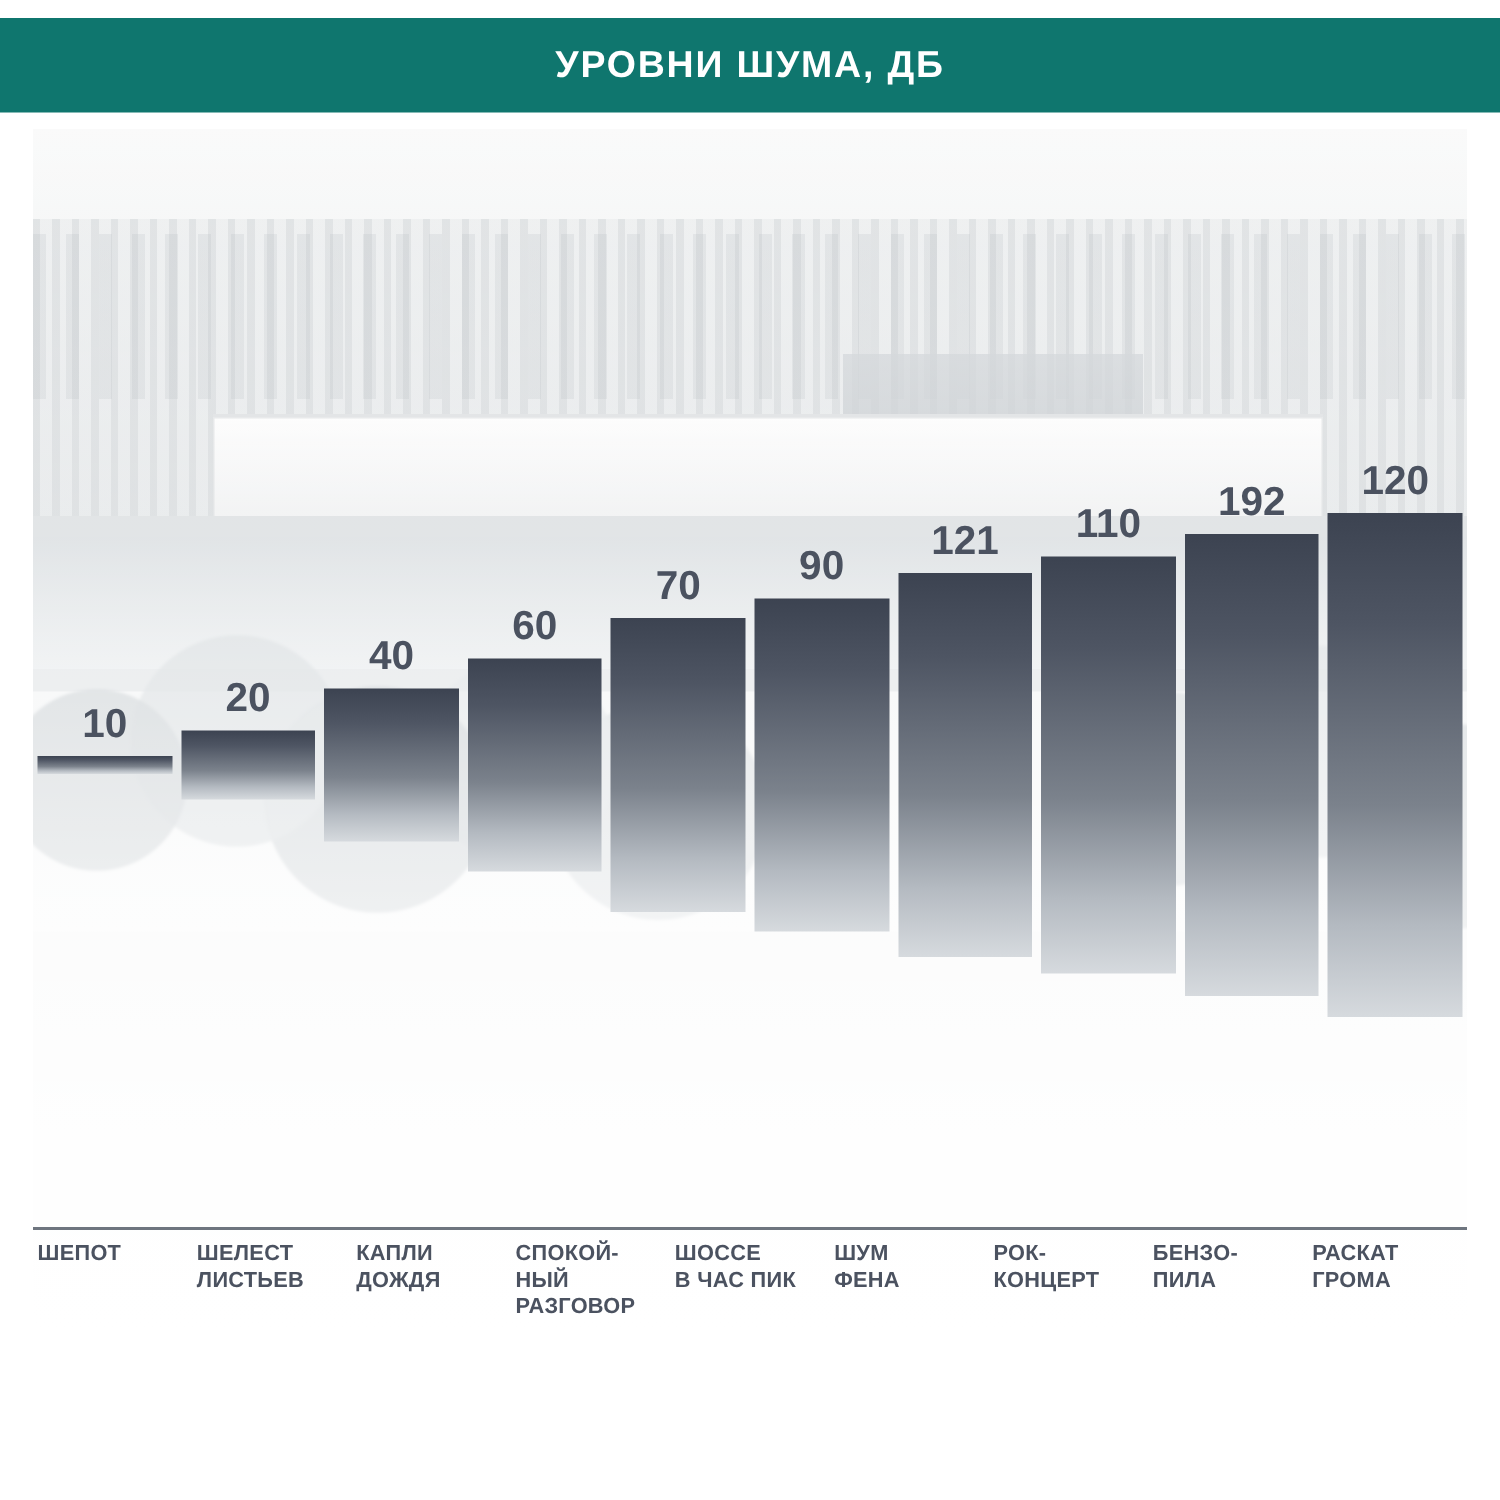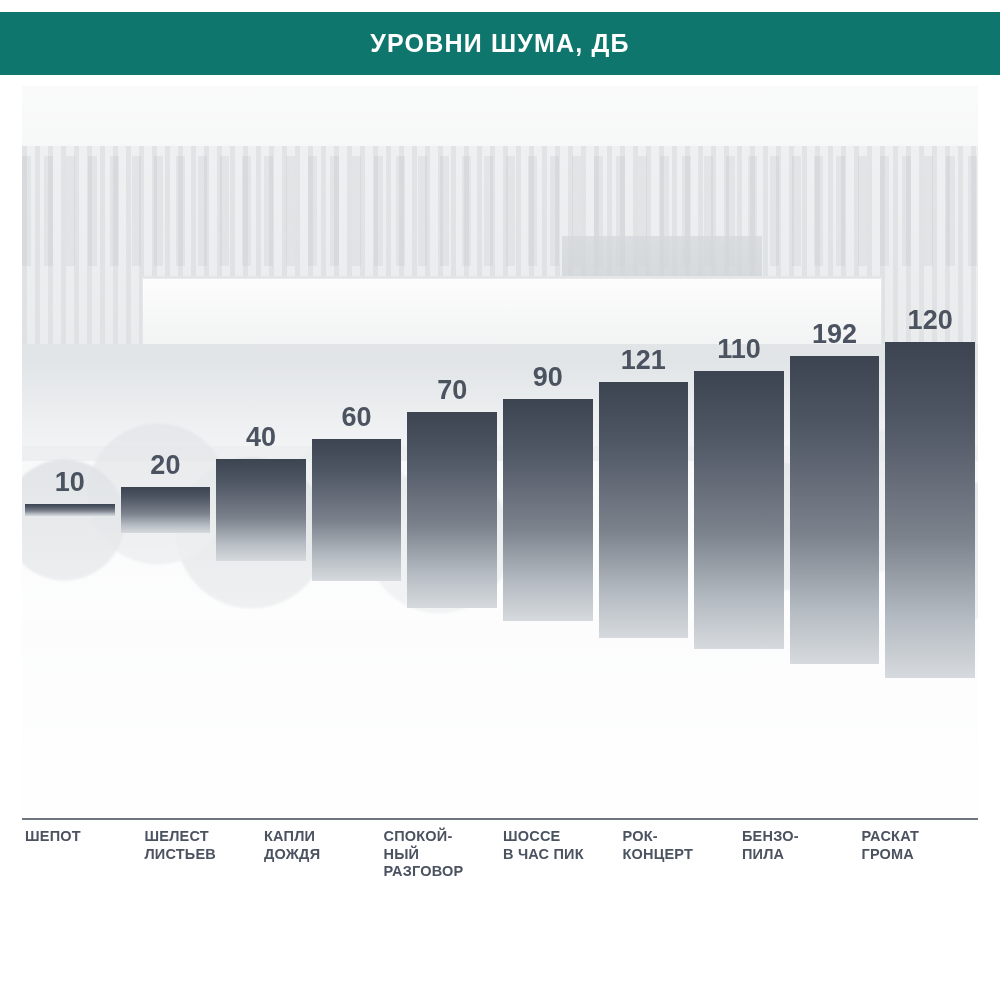--- a/index.html
+++ b/index.html
@@ -324,20 +324,24 @@
           <div class="label-slot">
             <div>Спокой-</div>
             <div>ный</div>
             <div>разговор</div>
           </div>
           <div class="label-slot">
             <div>Шоссе</div>
             <div>в час пик</div>
           </div>
           <div class="label-slot">
+            <div>Шум</div>
+            <div>фена</div>
+          </div>
+          <div class="label-slot">
             <div>Рок-</div>
             <div>концерт</div>
           </div>
           <div class="label-slot">
             <div>Бензо-</div>
             <div>пила</div>
           </div>
           <div class="label-slot">
             <div>Раскат</div>
             <div>грома</div>

